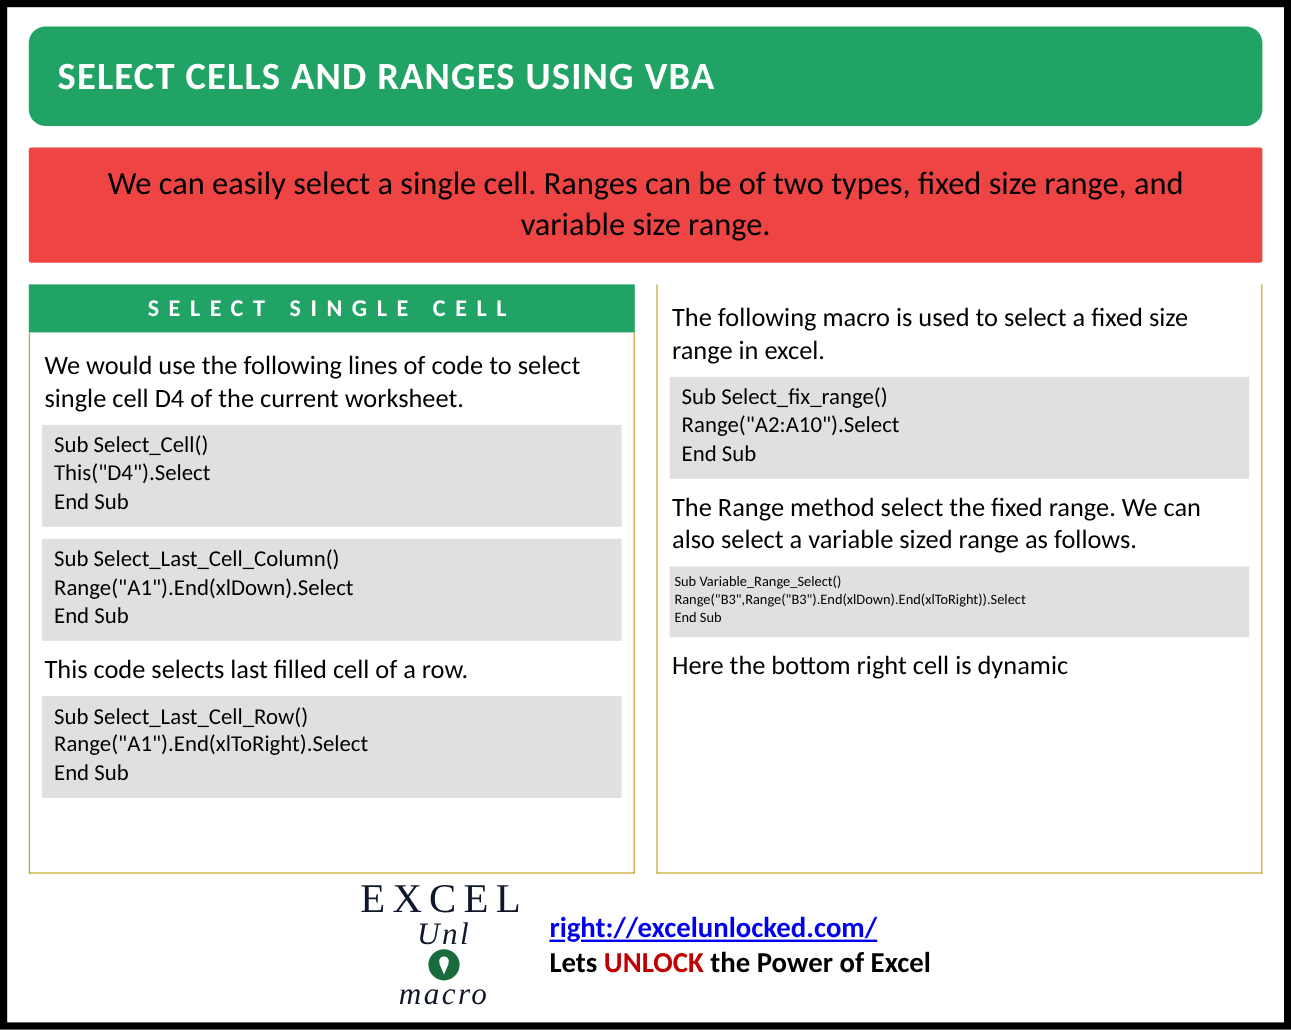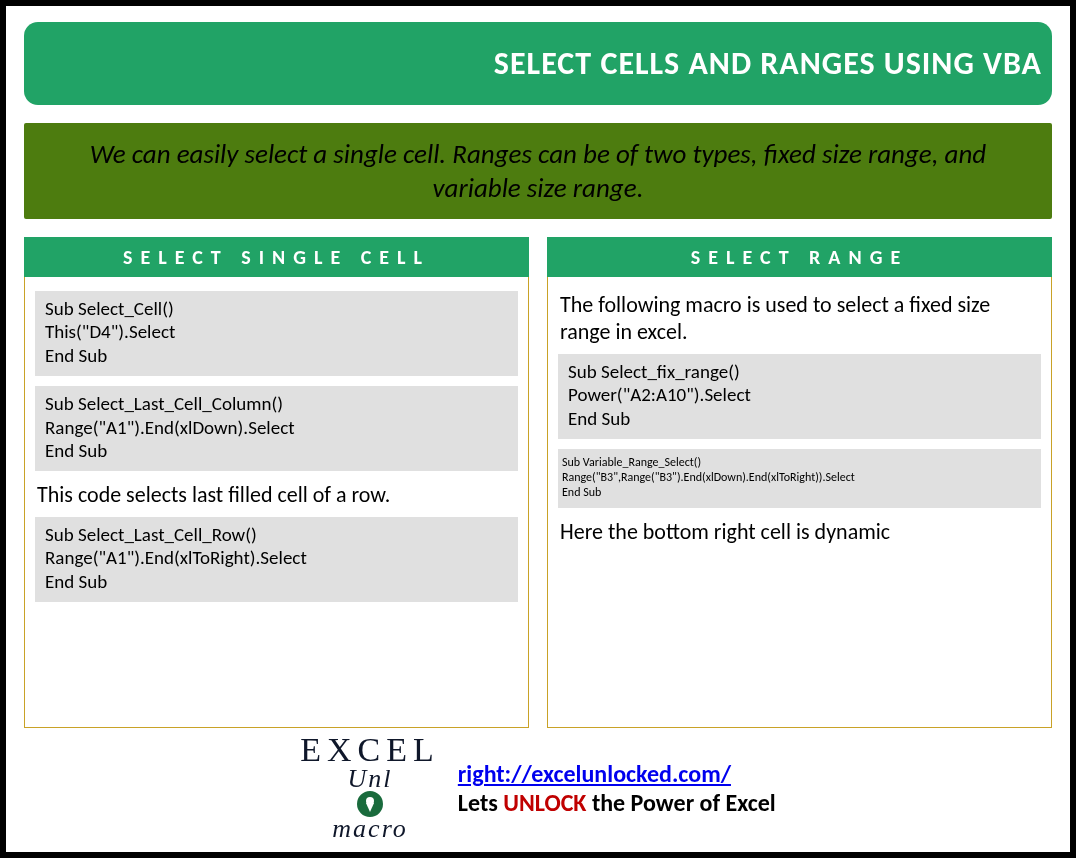--- a/index.html
+++ b/index.html
@@ -13,34 +13,33 @@
     display: flex;
     flex-direction: column;
   }
   .title-banner {
     background: #21a366;
     border-radius: 14px;
     color: #fff;
     font-weight: 700;
     letter-spacing: 1px;
     font-size: 32px;
-    text-align: right;
-    padding: 22px 10px;
+    text-align: left;
+    padding: 22px 24px;
     margin-bottom: 18px;
   }
   .subtitle-banner {
-    background: #4d7c0f;
+    background: #ef4444;
     color: #000;
     font-size: 27px;
     text-align: center;
     padding: 14px 30px;
     border-radius: 2px;
     line-height: 1.25;
     margin-bottom: 18px;
-    font-style: italic;
   }
   .columns {
     display: flex;
     gap: 18px;
     flex: 1 1 auto;
   }
   .col {
     flex: 1 1 50%;
     display: flex;
     flex-direction: column;
@@ -136,40 +135,41 @@
 
 <div class="title-banner">SELECT CELLS AND RANGES USING VBA</div>
 
 <div class="subtitle-banner">We can easily select a single cell. Ranges can be of two types, fixed size range, and variable size range.</div>
 
 <div class="columns">
 
   <div class="col">
     <div class="col-header">SELECT SINGLE CELL</div>
     <div class="col-body">
+      <div class="para">We would use the following lines of code to select single cell D4 of the current worksheet.</div>
       <div class="code-block">Sub Select_Cell()
 This("D4").Select
 End Sub</div>
       <div class="code-block">Sub Select_Last_Cell_Column()
 Range("A1").End(xlDown).Select
 End Sub</div>
       <div class="para">This code selects last filled cell of a row.</div>
       <div class="code-block">Sub Select_Last_Cell_Row()
 Range("A1").End(xlToRight).Select
 End Sub</div>
     </div>
   </div>
 
   <div class="col">
-    <div class="col-header">SELECT RANGE</div>
     <div class="col-body">
       <div class="para">The following macro is used to select a fixed size range in excel.</div>
       <div class="code-block">Sub Select_fix_range()
-Power("A2:A10").Select
+Range("A2:A10").Select
 End Sub</div>
+      <div class="para">The Range method select the fixed range. We can also select a variable sized range as follows.</div>
       <div class="code-block tight">Sub Variable_Range_Select()
 Range("B3",Range("B3").End(xlDown).End(xlToRight)).Select
 End Sub</div>
       <div class="para">Here the bottom right cell is dynamic</div>
     </div>
   </div>
 
 </div>
 
 <div class="footer">

